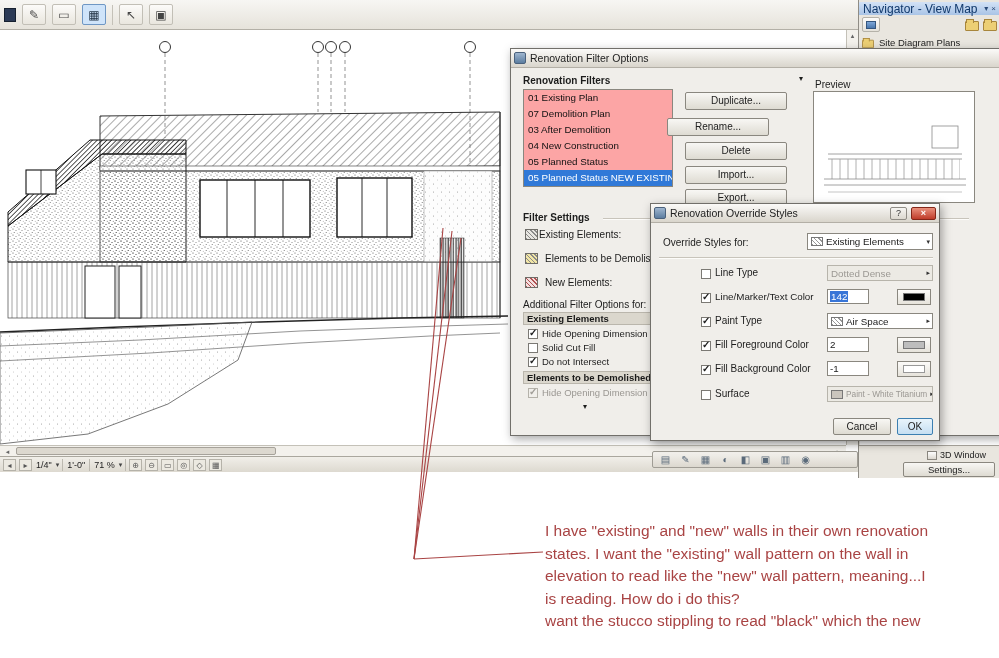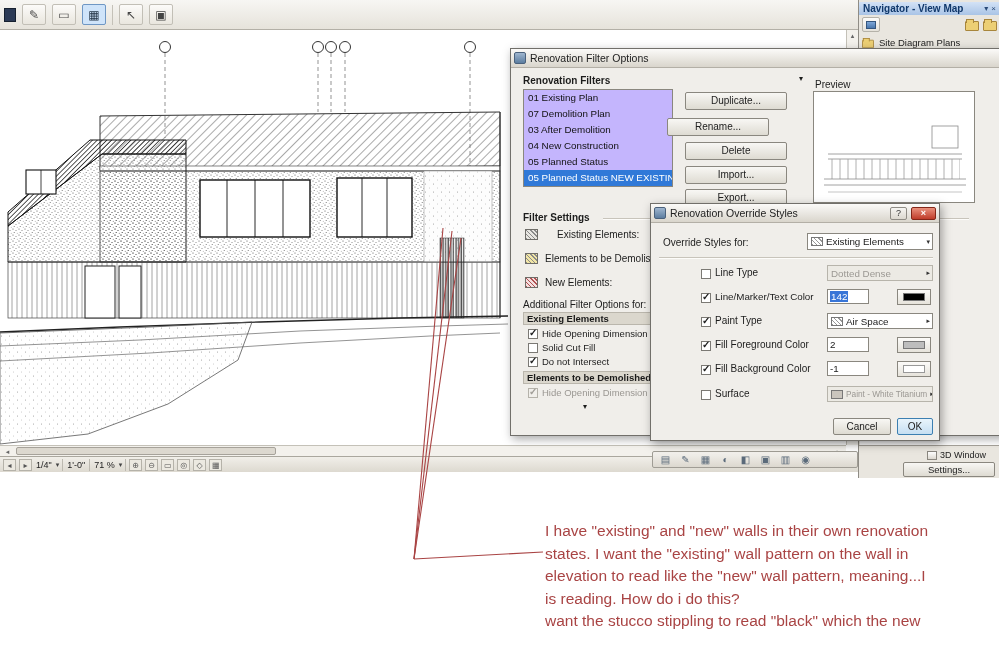--- a/index.html
+++ b/index.html
@@ -29,21 +29,21 @@
   .sval{font-size:9px;color:#222;padding:0 1px}
   .sarr{font-size:7px;color:#444}
   .sdiv{width:1px;height:12px;background:#bcb9b0}
 
   #quickbar{position:absolute;left:652px;top:451px;width:206px;height:17px;background:linear-gradient(#f4f2ee,#dcd8cf);border:1px solid #a09d95;border-radius:2px;display:flex;align-items:center;gap:3px;padding:0 4px;z-index:4}
   .qico{display:inline-block;width:17px;height:13px;text-align:center;line-height:12px;font-size:10px;color:#5a6a7a;border:1px solid transparent}
 
   
   #navigator{position:absolute;left:858px;top:0;width:141px;height:478px;background:#e9e6df;border-left:1px solid #8f8c85;z-index:3}
   #nav-title{position:absolute;left:0;top:2px;width:141px;height:13px;background:linear-gradient(#d3e2f6,#a9c4e6);display:flex;align-items:center;padding:0 4px;gap:3px}
-  #nav-title .t{flex:1;font-size:10px;font-weight:bold;color:#10386b;white-space:nowrap;overflow:hidden}
+  #nav-title .t{flex:1;font-size:12px;font-weight:normal;color:#10386b;white-space:nowrap;overflow:hidden}
   #nav-title .i{font-size:8px;color:#2a4a78}
   #nav-tools{position:absolute;left:0;top:15px;width:141px;height:19px;display:flex;align-items:center;gap:4px;padding:0 3px}
   .navbtn{width:18px;height:15px;border:1px solid #b5b2a9;background:linear-gradient(#fdfcfa,#e5e2da);border-radius:2px;position:relative}
   .navbtn .grid{position:absolute;left:3px;top:3px;width:10px;height:8px;background:linear-gradient(#7ea7d8,#4a77ad);border:1px solid #35567e}
   .folder{position:relative;width:14px;height:10px;background:#eccf74;border:1px solid #a8863c;border-radius:1px;margin-top:2px}
   .folder::before{content:"";position:absolute;left:0;top:-3px;width:6px;height:3px;background:#eccf74;border:1px solid #a8863c;border-bottom:none}
   #nav-tree{position:absolute;left:2px;top:36px;width:137px;height:13px;display:flex;align-items:center;gap:4px;font-size:9.5px;color:#222}
   #nav-list{position:absolute;left:1px;top:50px;width:139px;height:395px;background:#fff;border-top:1px solid #b5b2aa}
   #nav-bottom{position:absolute;left:0;top:445px;width:141px;height:33px;border-top:1px solid #a6a29a;background:#e9e6df}
   #threed-row{position:absolute;left:68px;top:4px;font-size:9px;color:#222;display:flex;align-items:center;gap:3px}
@@ -53,21 +53,21 @@
 
   
   .dlg{position:absolute;background:#f0eeea;border:1px solid #716f6a;box-shadow:2px 3px 9px rgba(0,0,0,.35);font-size:10.5px}
   .dtb{height:19px;background:linear-gradient(#fbfaf8,#d9d5cc);border-bottom:1px solid #b3afa6;display:flex;align-items:center;padding:0 3px;gap:4px}
   .dtb .ttl{font-size:10.5px;color:#222;flex:1;white-space:nowrap}
   .tbico{width:12px;height:12px;background:linear-gradient(#9fb6cf,#5c7da0);border:1px solid #4a617c;border-radius:2px}
   .tbbtn{width:17px;height:13px;border:1px solid #8f8c85;background:linear-gradient(#f6f5f2,#dcd8cf);border-radius:2px;font-size:9px;line-height:11px;text-align:center;color:#333}
   .tbbtn.close{background:linear-gradient(#e9907c,#bf3c2a);border-color:#832517;color:#fff;width:25px;font-weight:bold}
   .btn{position:absolute;border:1px solid #8a877f;border-radius:2px;background:linear-gradient(#f8f7f4,#dedbd2);font-size:10px;text-align:center;color:#222}
   .btn.default{border:1px solid #3c7fb1;background:linear-gradient(#e9f4fb,#c6dff2)}
-  .list{position:absolute;background:#c4b5fd;border:1px solid #8a877f;overflow:hidden}
+  .list{position:absolute;background:#fca5a5;border:1px solid #8a877f;overflow:hidden}
   .list .it{height:16px;line-height:16px;font-size:9.8px;padding-left:4px;white-space:nowrap;overflow:hidden;color:#111}
   .list .it.sel{background:#3079d8;color:#fff}
   .ghdr{position:absolute;height:13px;line-height:12px;background:#dbd7cd;border:1px solid #bab6ac;font-weight:bold;font-size:9.5px;padding-left:3px;white-space:nowrap;overflow:hidden}
   .cb{position:absolute;width:10px;height:10px;background:#fff;border:1px solid #7b7974}
   .cb.on::after{content:"✓";position:absolute;left:0;top:-3px;font-size:10px;color:#1c1c1c;font-weight:bold}
   .cb.dis{border-color:#b5b2aa;background:#f1efeb}
   .cb.dis.on::after{color:#a09d97}
   .combo{position:absolute;background:#fff;border:1px solid #8a877f;display:flex;align-items:center;font-size:9.8px;padding:0 2px 0 3px;gap:3px;overflow:hidden;white-space:nowrap}
   .combo .arr{margin-left:auto;font-size:7px;color:#333}
   .combo.dis{background:#eceae4;color:#9b9893;border-color:#b7b4ab}
@@ -308,21 +308,21 @@
           <line x1="10" y1="93" x2="152" y2="93"></line>
           <line x1="14" y1="100" x2="148" y2="100" stroke-width="0.5"></line>
         </g>
       </svg>
     </div>
 
     <div class="lbl b" style="left:12px;top:163px">Filter Settings</div>
     <div class="hline" style="left:92px;top:169px;width:366px"></div>
 
     <span class="rico h1" style="left:14px;top:180px"></span>
-    <div class="lbl" style="left:46px;top:180px">Existing Elements:</div>
+    <div class="lbl" style="left:28px;top:180px">Existing Elements:</div>
     <span class="rico h2" style="left:14px;top:204px"></span>
     <div class="lbl" style="left:34px;top:204px">Elements to be Demolished:</div>
     <span class="rico h3" style="left:14px;top:228px"></span>
     <div class="lbl" style="left:34px;top:228px">New Elements:</div>
 
     <div class="lbl" style="left:12px;top:250px">Additional Filter Options for:</div>
 
     <div class="ghdr" style="left:12px;top:263px;width:130px">Existing Elements</div>
     <span class="cb on" style="left:17px;top:280px"></span>
     <div class="lbl s" style="left:31px;top:279px">Hide Opening Dimension Marker</div>

